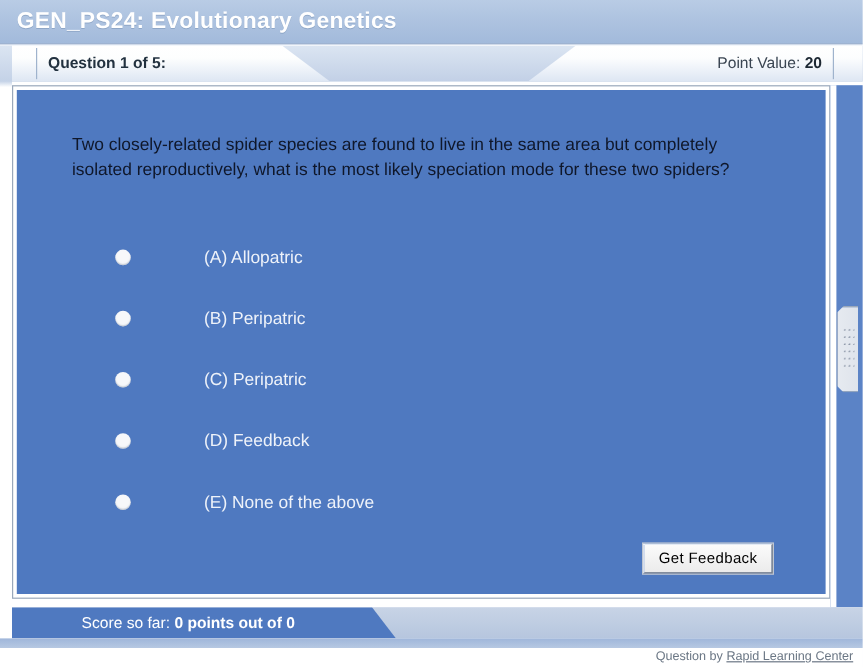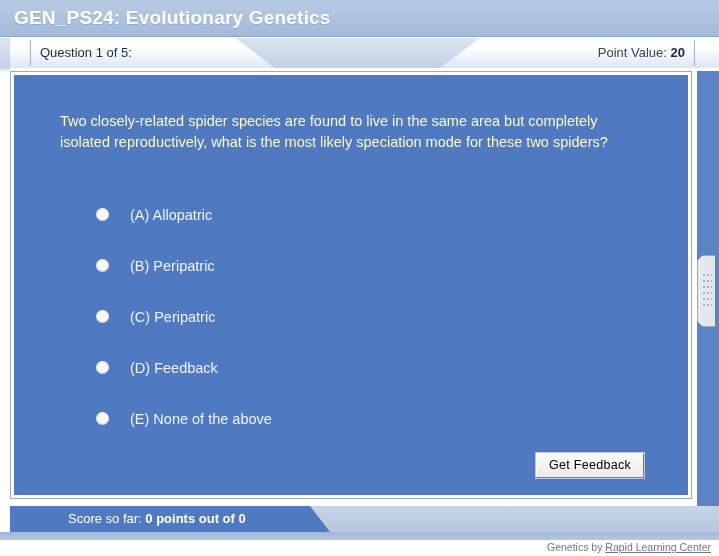--- a/index.html
+++ b/index.html
@@ -71,21 +71,21 @@
   .qbar-divider-right {
     position: absolute;
     right: 24px; top: 2px;
     width: 1px; height: 26px;
     background: #9fb3cd;
   }
   .qbar-label {
     position: absolute;
     left: 40px; top: 7px;
     font-size: 13px;
-    font-weight: normal;
+    font-weight: bold;
     color: #22313f;
     white-space: nowrap;
   }
   .qbar-points {
     position: absolute;
     right: 34px; top: 7px;
     font-size: 13px;
     color: #3a4552;
     white-space: nowrap;
   }
@@ -107,31 +107,32 @@
     background: #4f79c0;
     box-sizing: border-box;
     overflow: hidden;
   }
   .question-text {
     position: absolute;
     left: 46px; top: 36px;
     width: 560px;
     font-size: 14.5px;
     line-height: 21px;
-    color: #fef9c3;
+    color: #0f172a;
   }
   .options {
     position: absolute;
     left: 82px; top: 114px;
     width: 520px;
   }
   .option-row {
     display: flex;
     align-items: center;
     height: 51px;
+    gap: 40px;
   }
   .radio {
     width: 13px; height: 13px;
     border-radius: 50%;
     background: #f7f8fa;
     box-shadow: inset 0 -1px 1px rgba(150,160,175,0.5);
     flex: none;
   }
   .option-label {
     margin-left: 21px;
@@ -315,18 +316,18 @@
     <div class="score-text">
       <span>Score so far:</span>
       <b>0 points out of 0</b>
     </div>
   </div>
 
   <div class="footer-strip"></div>
 
   <div class="footer">
     <div class="footer-text">
-      <span>Genetics by</span>
+      <span>Question by</span>
       <a class="footer-link" href="#">Rapid Learning Center</a>
     </div>
   </div>
 
 </div>
 
 </body></html>

